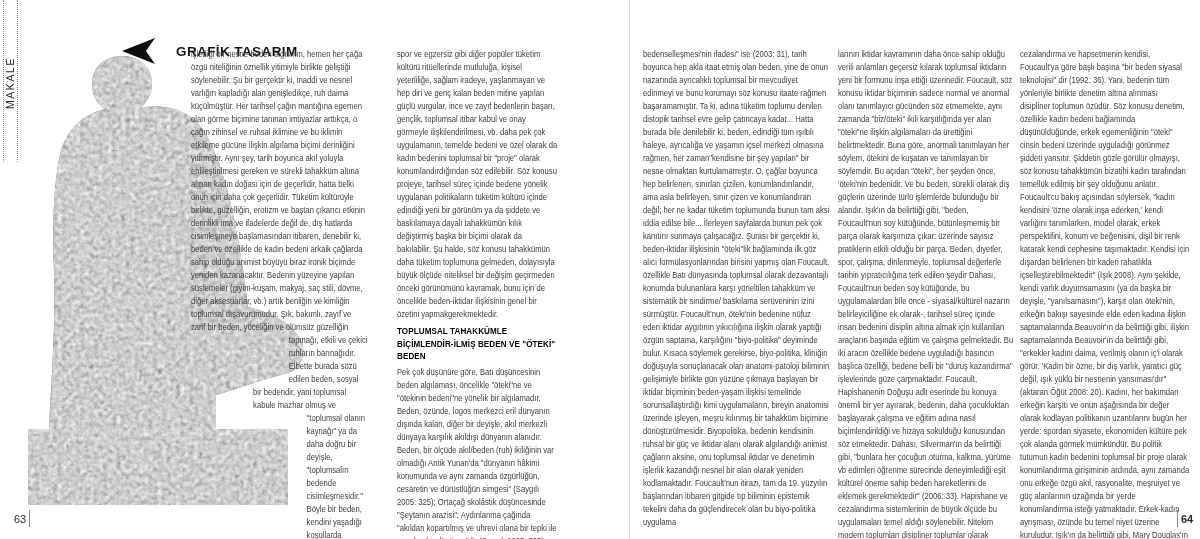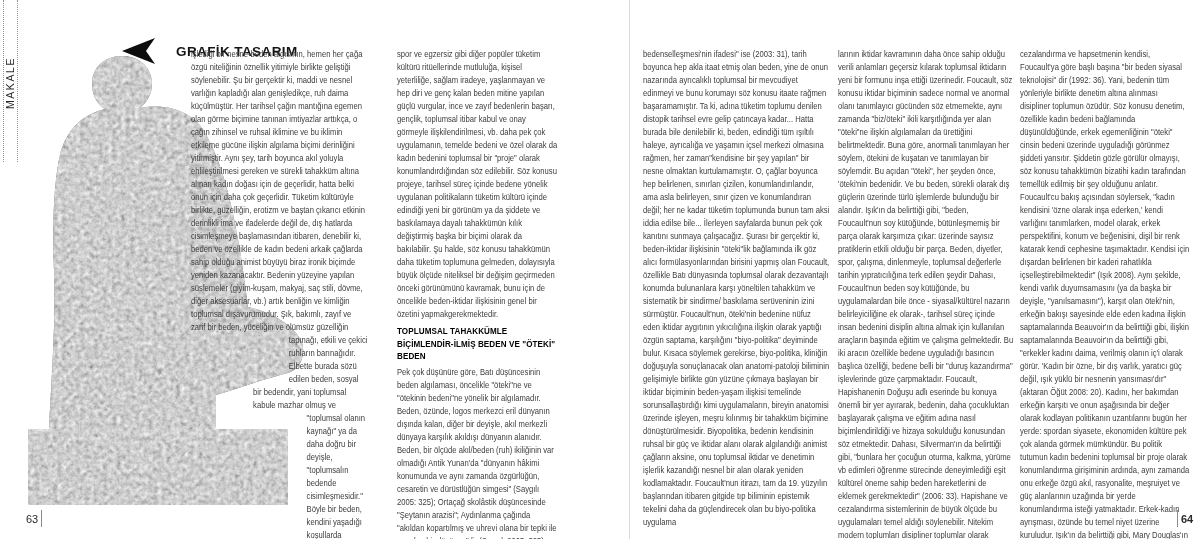--- a/index.html
+++ b/index.html
@@ -32,21 +32,21 @@
   #col2{left:397px;width:189px;}
   #col3{left:643px;width:220px;}
   #col4{left:838px;width:207px;}
   #col5{left:1020px;width:200px;}
   .sp{float:left;clear:left;}
   #sp1{width:0;height:295px;}
   #sp2{width:115px;height:40px;}
   #sp3{width:73px;height:40px;}
   #sp4{width:136px;height:125px;}
   .pagenum{position:absolute;font-size:11px;color:#2a2a2a;display:flex;align-items:center;}
-  #pagenum-left{left:26px;top:510px;}
+  #pagenum-left{left:14px;top:510px;}
   #pagenum-right{left:1177px;top:510px;font-weight:bold;}
   .pagebar{display:inline-block;width:1px;height:17px;background:#8a8a8a;}
   #pagenum-left .pagebar{margin-left:3px;}
   #pagenum-right .pagebar{margin-right:3px;}
 </style>
 </head>
 <body>
 
 <div class="dotted-rule" id="rule-outer"></div>
 <div class="dotted-rule" id="rule-inner"></div>

